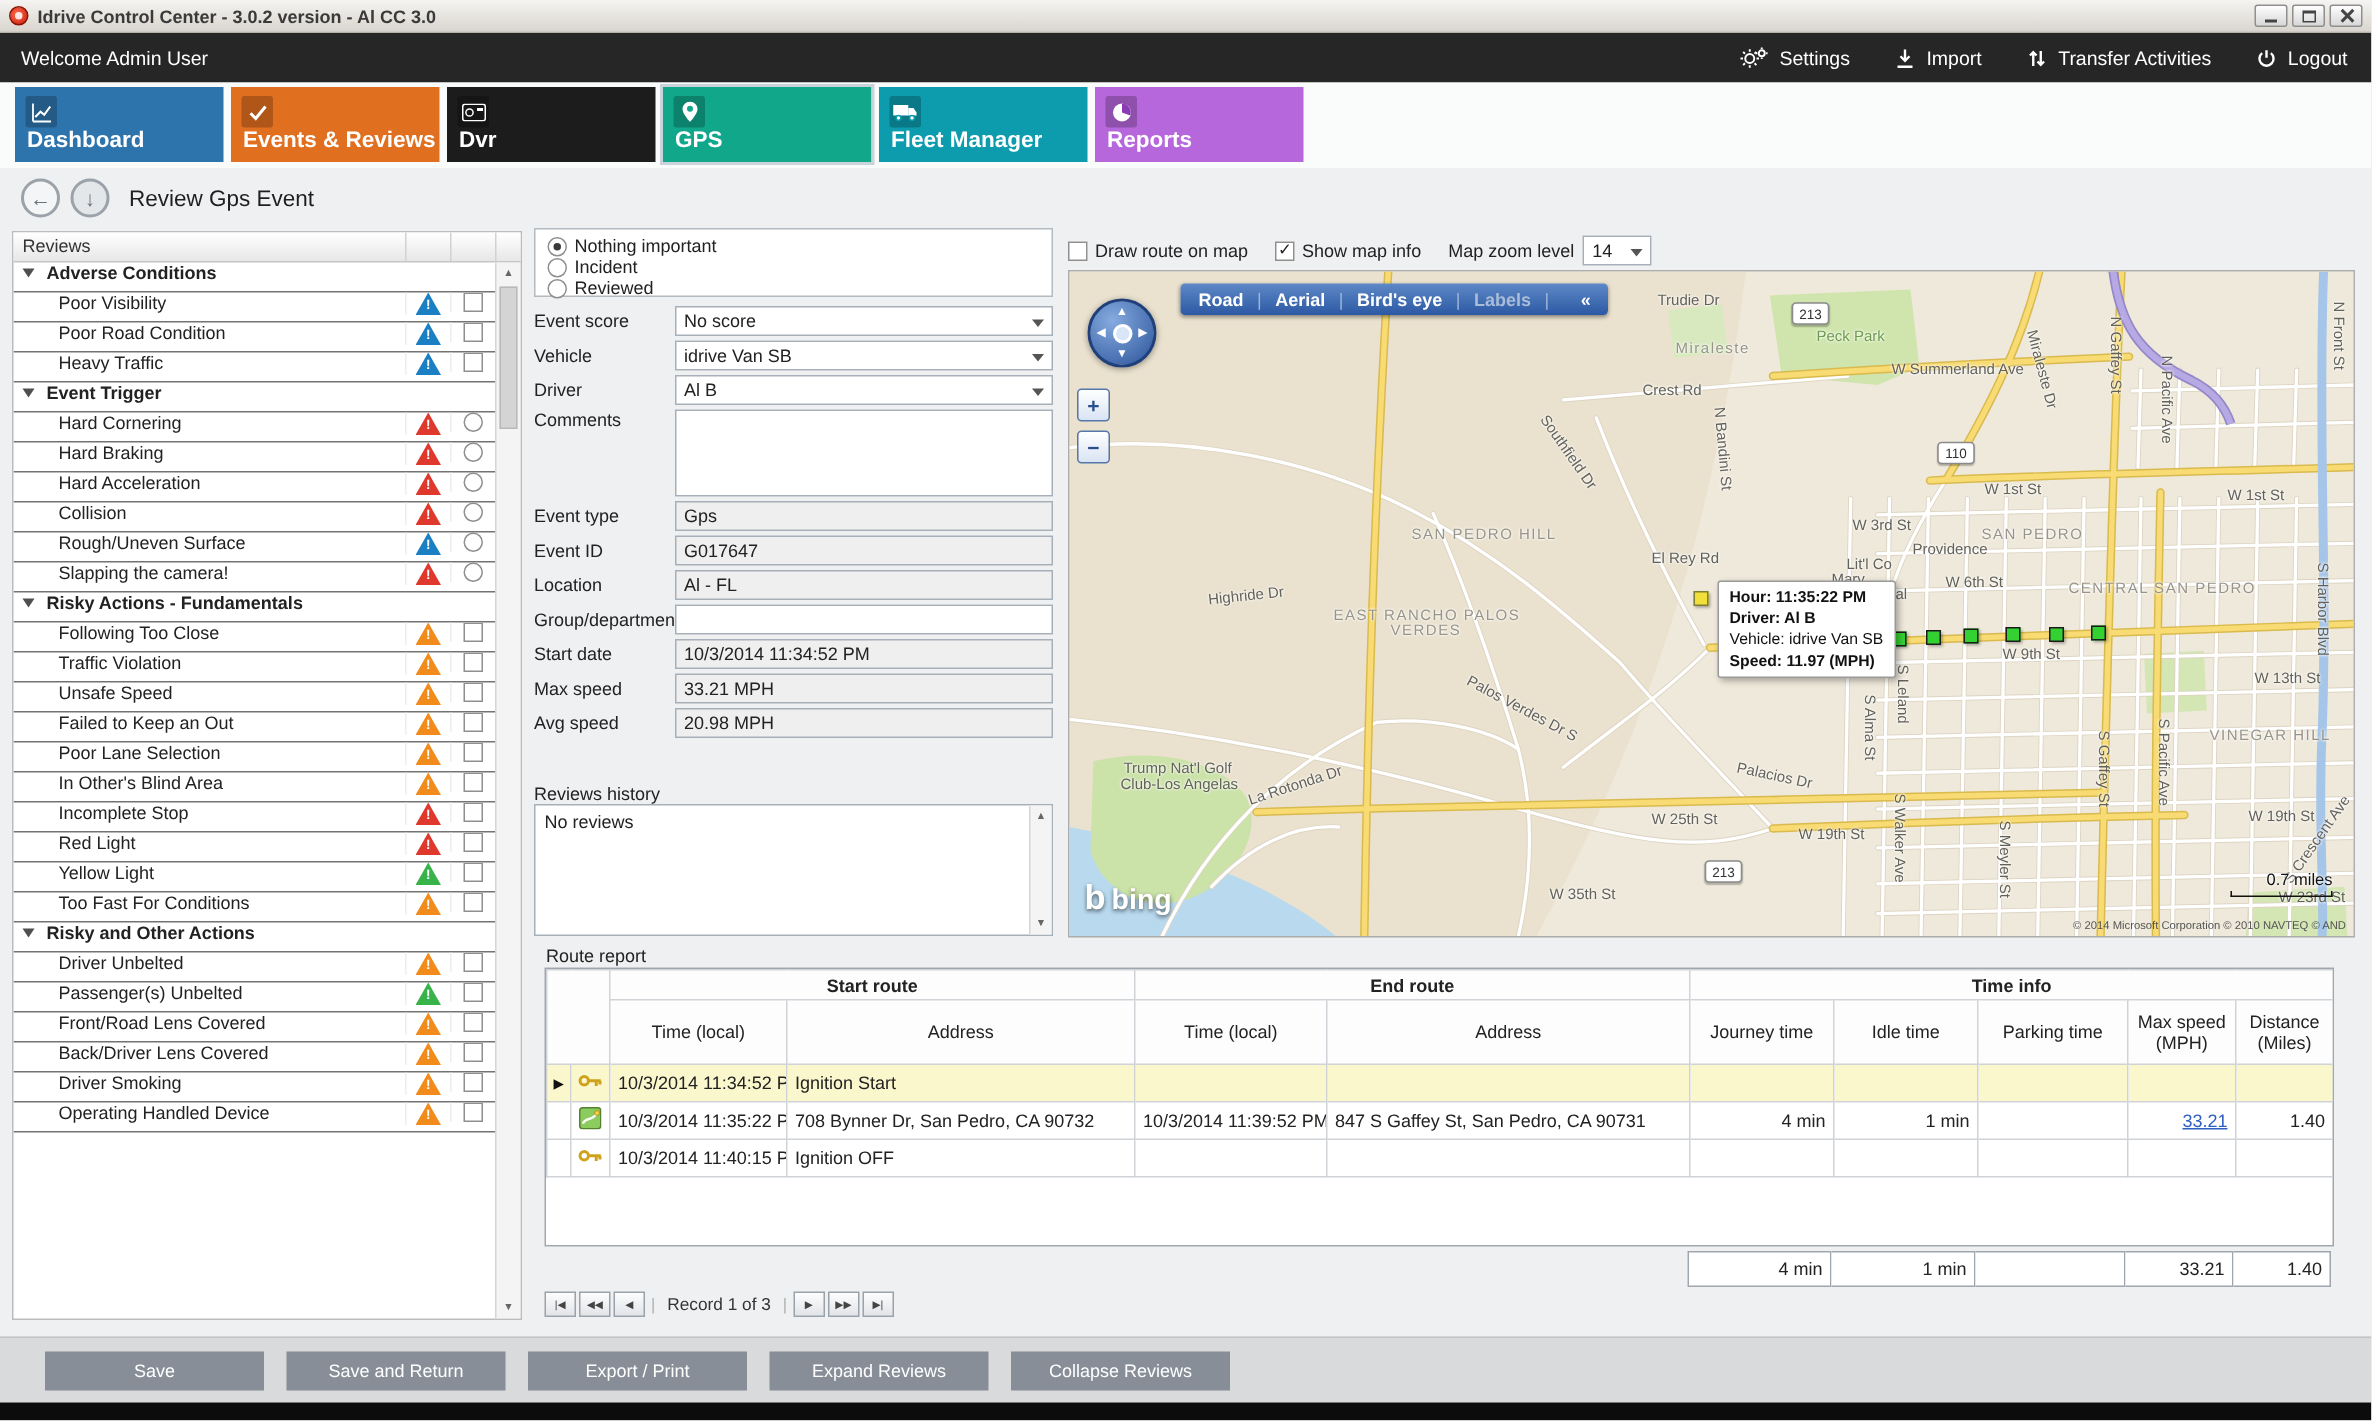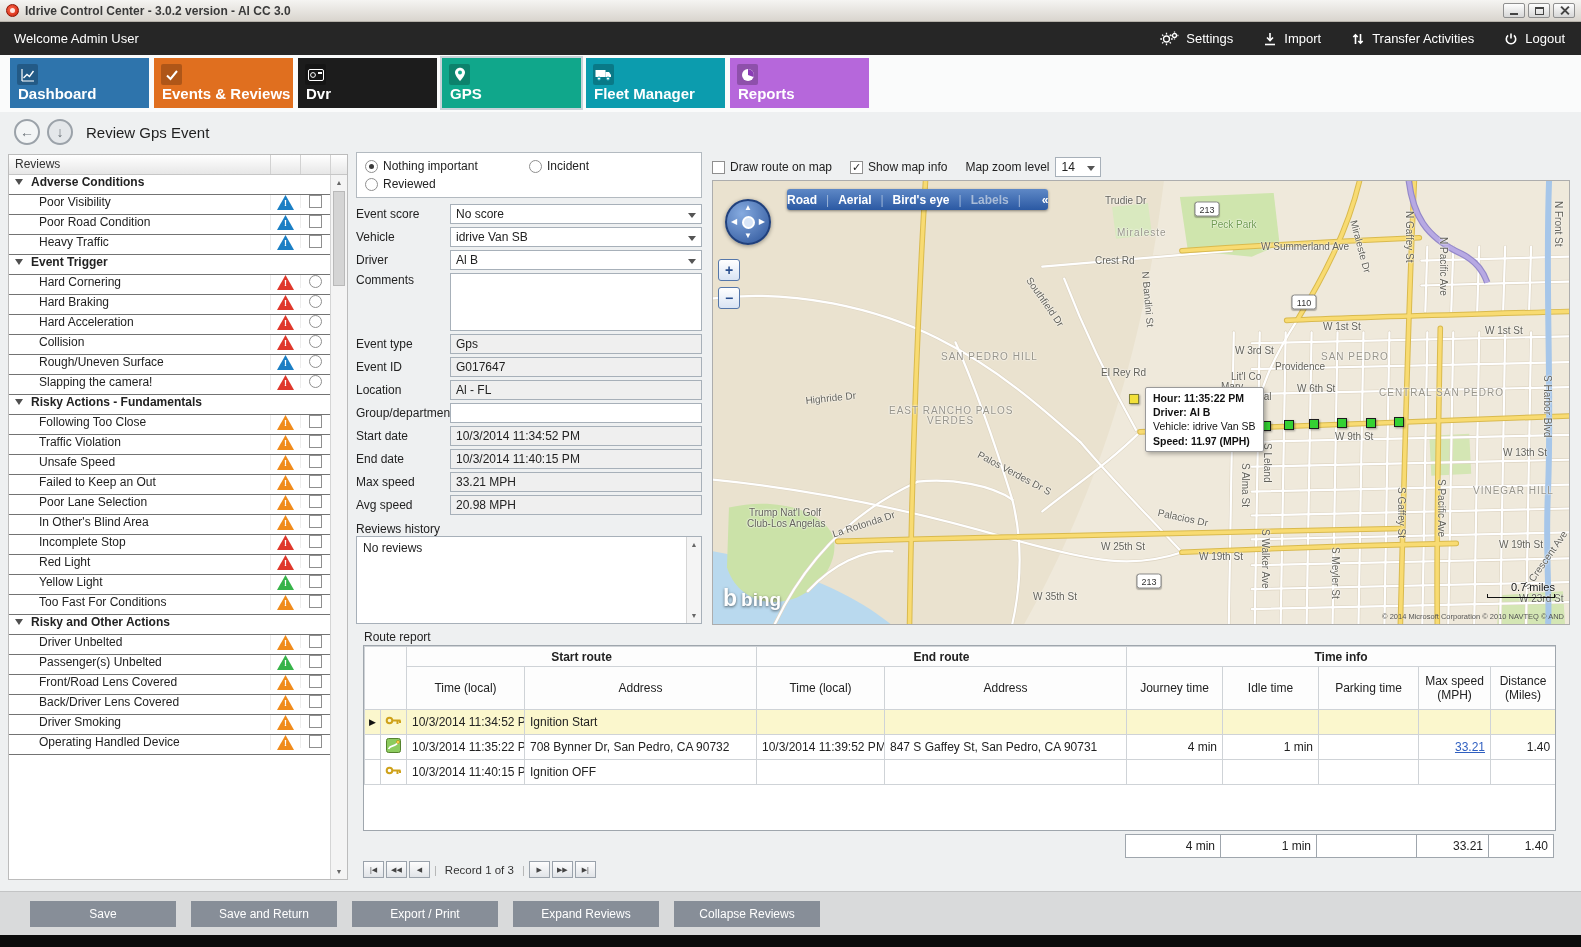--- a/index.html
+++ b/index.html
@@ -69,21 +69,21 @@
   .rb { width:13px; height:13px; border:1px solid #8f8f8f; border-radius:50%; background:#fff; position:relative; display:inline-block; flex:0 0 auto; }
   .rb.on::after { content:""; position:absolute; inset:3px; background:#3a3a3a; border-radius:50%; }
   .rv-sb { width:17px; border-left:1px solid #d5d5d5; background:#f4f4f4; display:flex; flex-direction:column; }
   .sb-btn { height:15px; font-size:7px; color:#666; display:flex; align-items:center; justify-content:center; }
   .sb-thumb { height:95px; margin:1px 2px; background:#d4d4d4; border:1px solid #b9b9b9; }
   .sb-fill { flex:1; }
 
   
   .class-box { position:absolute; left:356px; top:152px; width:346px; height:46px; background:#fff;
     border:1px solid #b3bac0; padding:4px 8px; display:flex; flex-direction:column; justify-content:space-around; }
-  .class-row { display:flex; }
+  .class-row { display:flex;flex-direction:column; }
   .class-item { display:flex; align-items:center; gap:5px; width:185px; }
   .event-form { position:absolute; left:356px; top:204px; width:346px; }
   .f-row { display:flex; align-items:center; margin-bottom:3px; }
   .f-row.tall { align-items:flex-start; }
   .f-label { width:94px; font-size:12px; color:#222; flex:0 0 auto; }
   .f-label.bold { font-weight:400; }
   .f-field { flex:1; height:20px; border:1px solid #a7b0b9; background:#fff; font-size:12px;
     display:flex; align-items:center; padding:0 5px; position:relative; overflow:hidden; white-space:nowrap; }
   .f-field.readonly { background:#efefef; }
   .f-field.select { padding-right:16px; }
@@ -112,21 +112,21 @@
   .map-labels { position:absolute; inset:0; z-index:3; }
   .ml { position:absolute; font-size:10px; color:#63625a; white-space:nowrap;
     text-shadow:0 0 2px #fff, 0 0 2px #fff; transform-origin:left top; }
   .ml.area { color:#97948a; letter-spacing:1px; font-size:10px; }
   .ml.park { color:#6f9b50; }
   .shield { position:absolute; width:25px; height:15px; background:#fff; border:1px solid #8a8a8a; border-radius:3px;
     font-size:9px; color:#333; display:flex; align-items:center; justify-content:center;
     transform:translate(-50%,-50%); box-shadow:0 1px 1px rgba(0,0,0,.25); z-index:3; }
   .map-nav { position:absolute; left:74px; top:8px; height:21px; z-index:7;
     background:linear-gradient(#5e88c6,#2b59a3); border-radius:3px; display:flex; align-items:center;
-    padding:0 0; color:#fff; font-size:12px; font-weight:700; box-shadow:0 1px 3px rgba(0,0,0,.45); }
+    padding:0 12px; color:#fff; font-size:12px; font-weight:700; box-shadow:0 1px 3px rgba(0,0,0,.45); }
   .map-nav .sep { margin:0 9px; color:#9db5d8; font-weight:400; }
   .map-nav .nav-item.disabled { color:#a9bcd8; }
   .map-nav .collapse { margin-left:12px; font-weight:700; }
   .compass { position:absolute; left:12px; top:18px; width:46px; height:46px; border-radius:50%; z-index:7;
     background:radial-gradient(circle at 35% 30%, #86abe0, #2b5399); border:2px solid #20407c;
     box-shadow:0 1px 4px rgba(0,0,0,.4); }
   .compass .ca { position:absolute; color:#fff; font-size:8px; line-height:1; }
   .ca.n { top:3px; left:50%; transform:translateX(-50%); }
   .ca.s { bottom:3px; left:50%; transform:translateX(-50%); }
   .ca.w { left:4px; top:50%; transform:translateY(-50%); }
@@ -768,26 +768,20 @@
       <div class="f-row">
         <div class="f-label">Group/department</div>
         <div class="f-field">
           <span></span>
         </div>
       </div>
       <div class="f-row">
         <div class="f-label">Start date</div>
         <div class="f-field readonly">
           <span>10/3/2014 11:34:52 PM</span>
-        </div>
-      </div>
-      <div class="f-row">
-        <div class="f-label">End date</div>
-        <div class="f-field readonly">
-          <span>10/3/2014 11:40:15 PM</span>
         </div>
       </div>
       <div class="f-row">
         <div class="f-label">Max speed</div>
         <div class="f-field readonly">
           <span>33.21 MPH</span>
         </div>
       </div>
       <div class="f-row">
         <div class="f-label">Avg speed</div>

